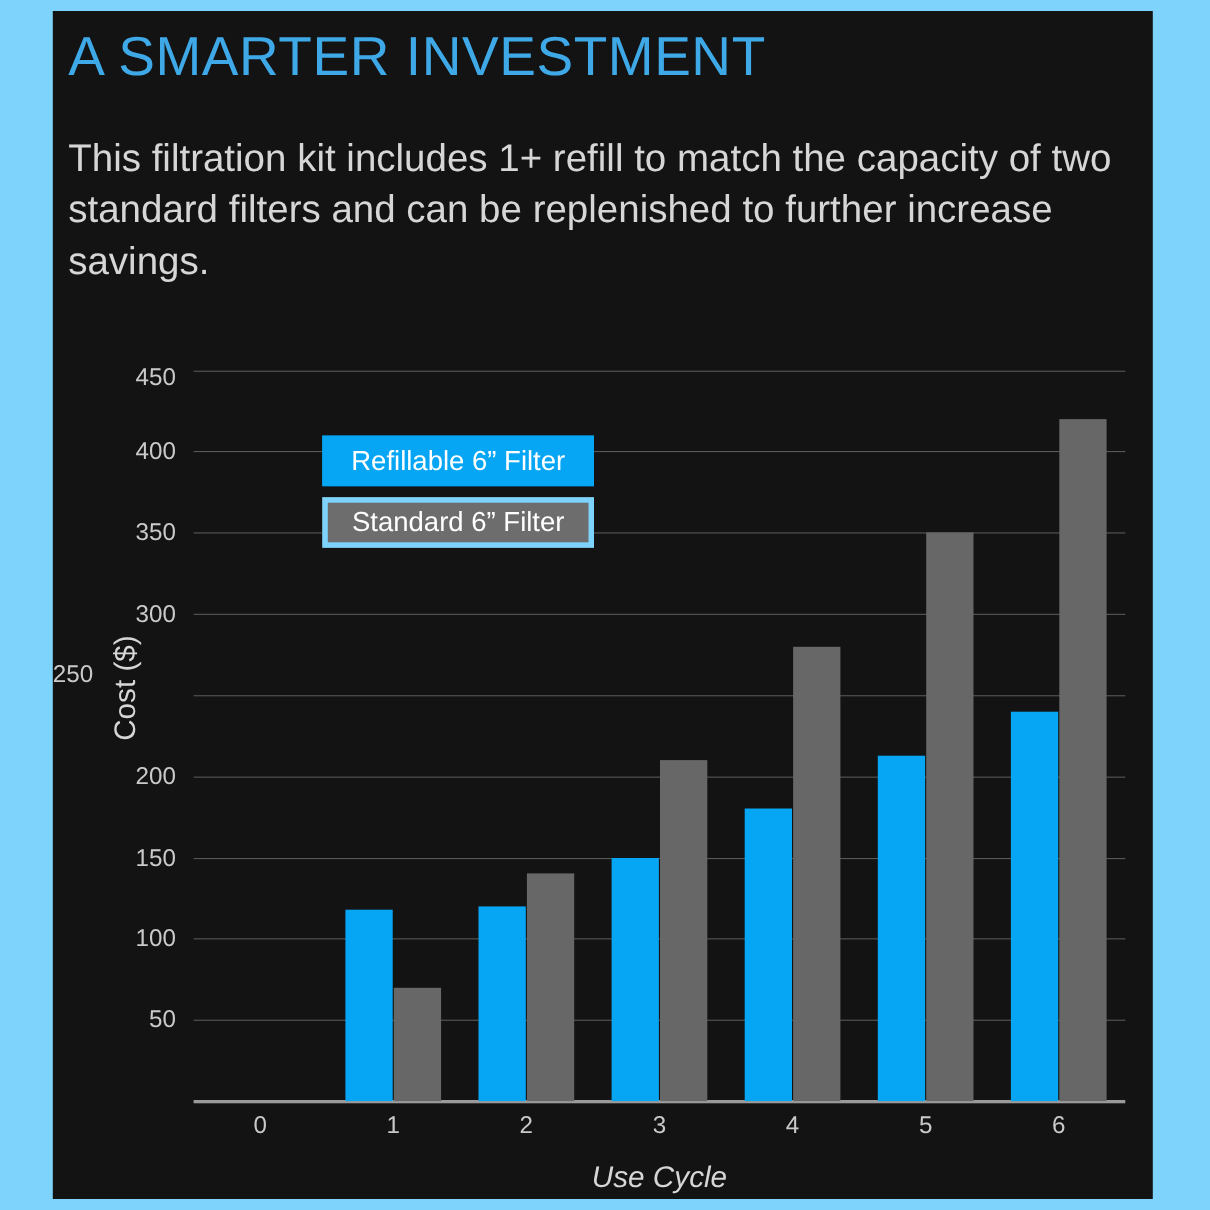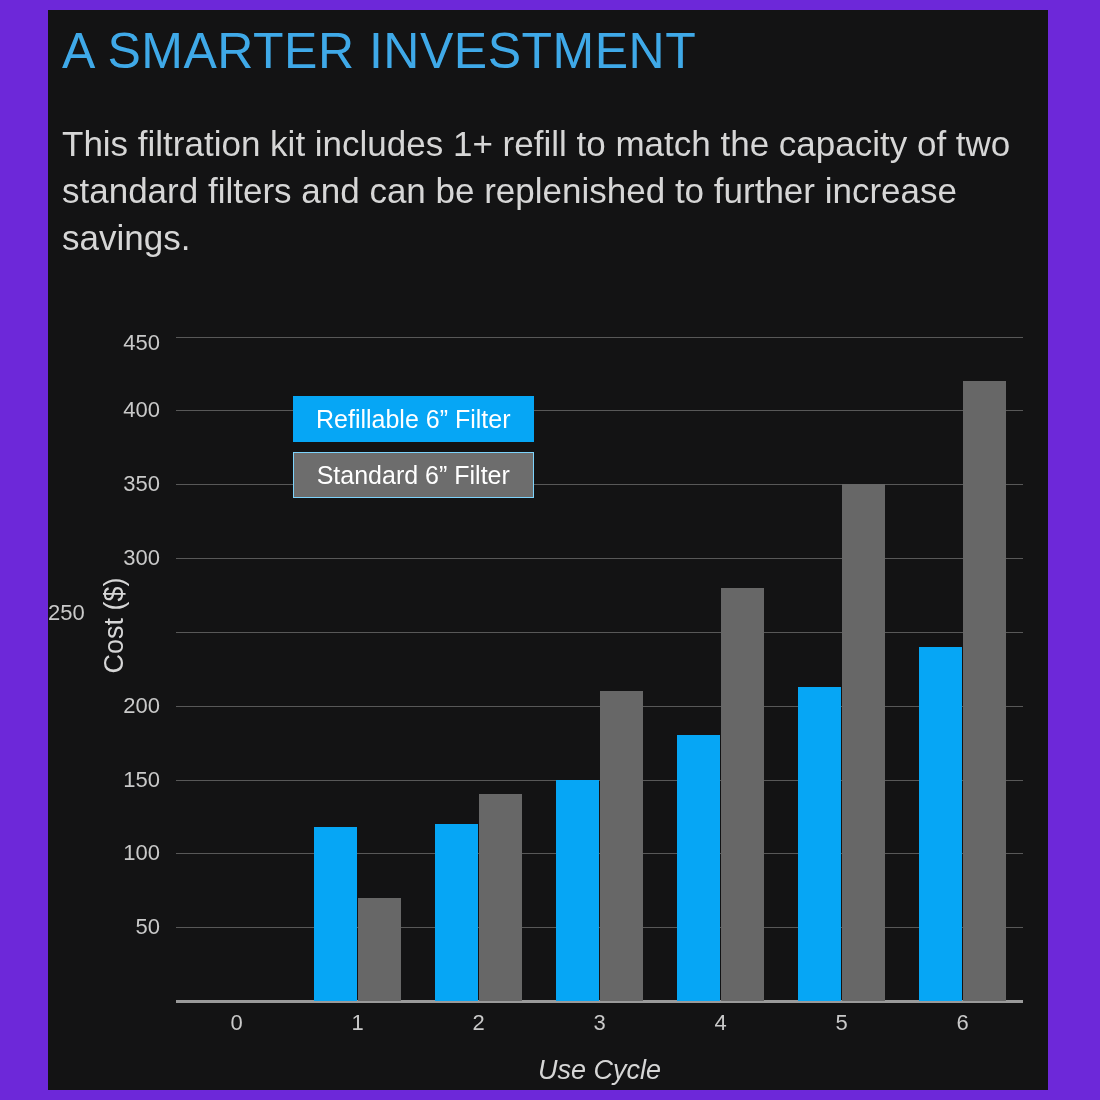--- a/index.html
+++ b/index.html
@@ -9,21 +9,21 @@
     width: 1100px;
     height: 1100px;
     overflow: hidden;
     font-family: "Liberation Sans", sans-serif;
   }
 
   #root {
     position: relative;
     width: 1100px;
     height: 1100px;
-    background: #6d28d9;
+    background: #7dd3fc;
   }
 
   
   .panel {
     position: absolute;
     left: 48px;
     top: 10px;
     width: 1000px;
     height: 1080px;
     background: #131314;
@@ -184,21 +184,21 @@
     color: #ffffff;
     white-space: nowrap;
     box-sizing: border-box;
   }
   .legend-pill.refill {
     background: #06a6f5;
     border: 1px solid #06a6f5;
   }
   .legend-pill.standard {
     background: #6d6d6d;
-    border: 1px solid #7dd3fc;
+    border: 5px solid #7dd3fc;
   }
 </style>
 </head>
 <body>
 
 <div id="root">
   <div class="panel">
 
     <div class="title">A SMARTER INVESTMENT</div>
 

